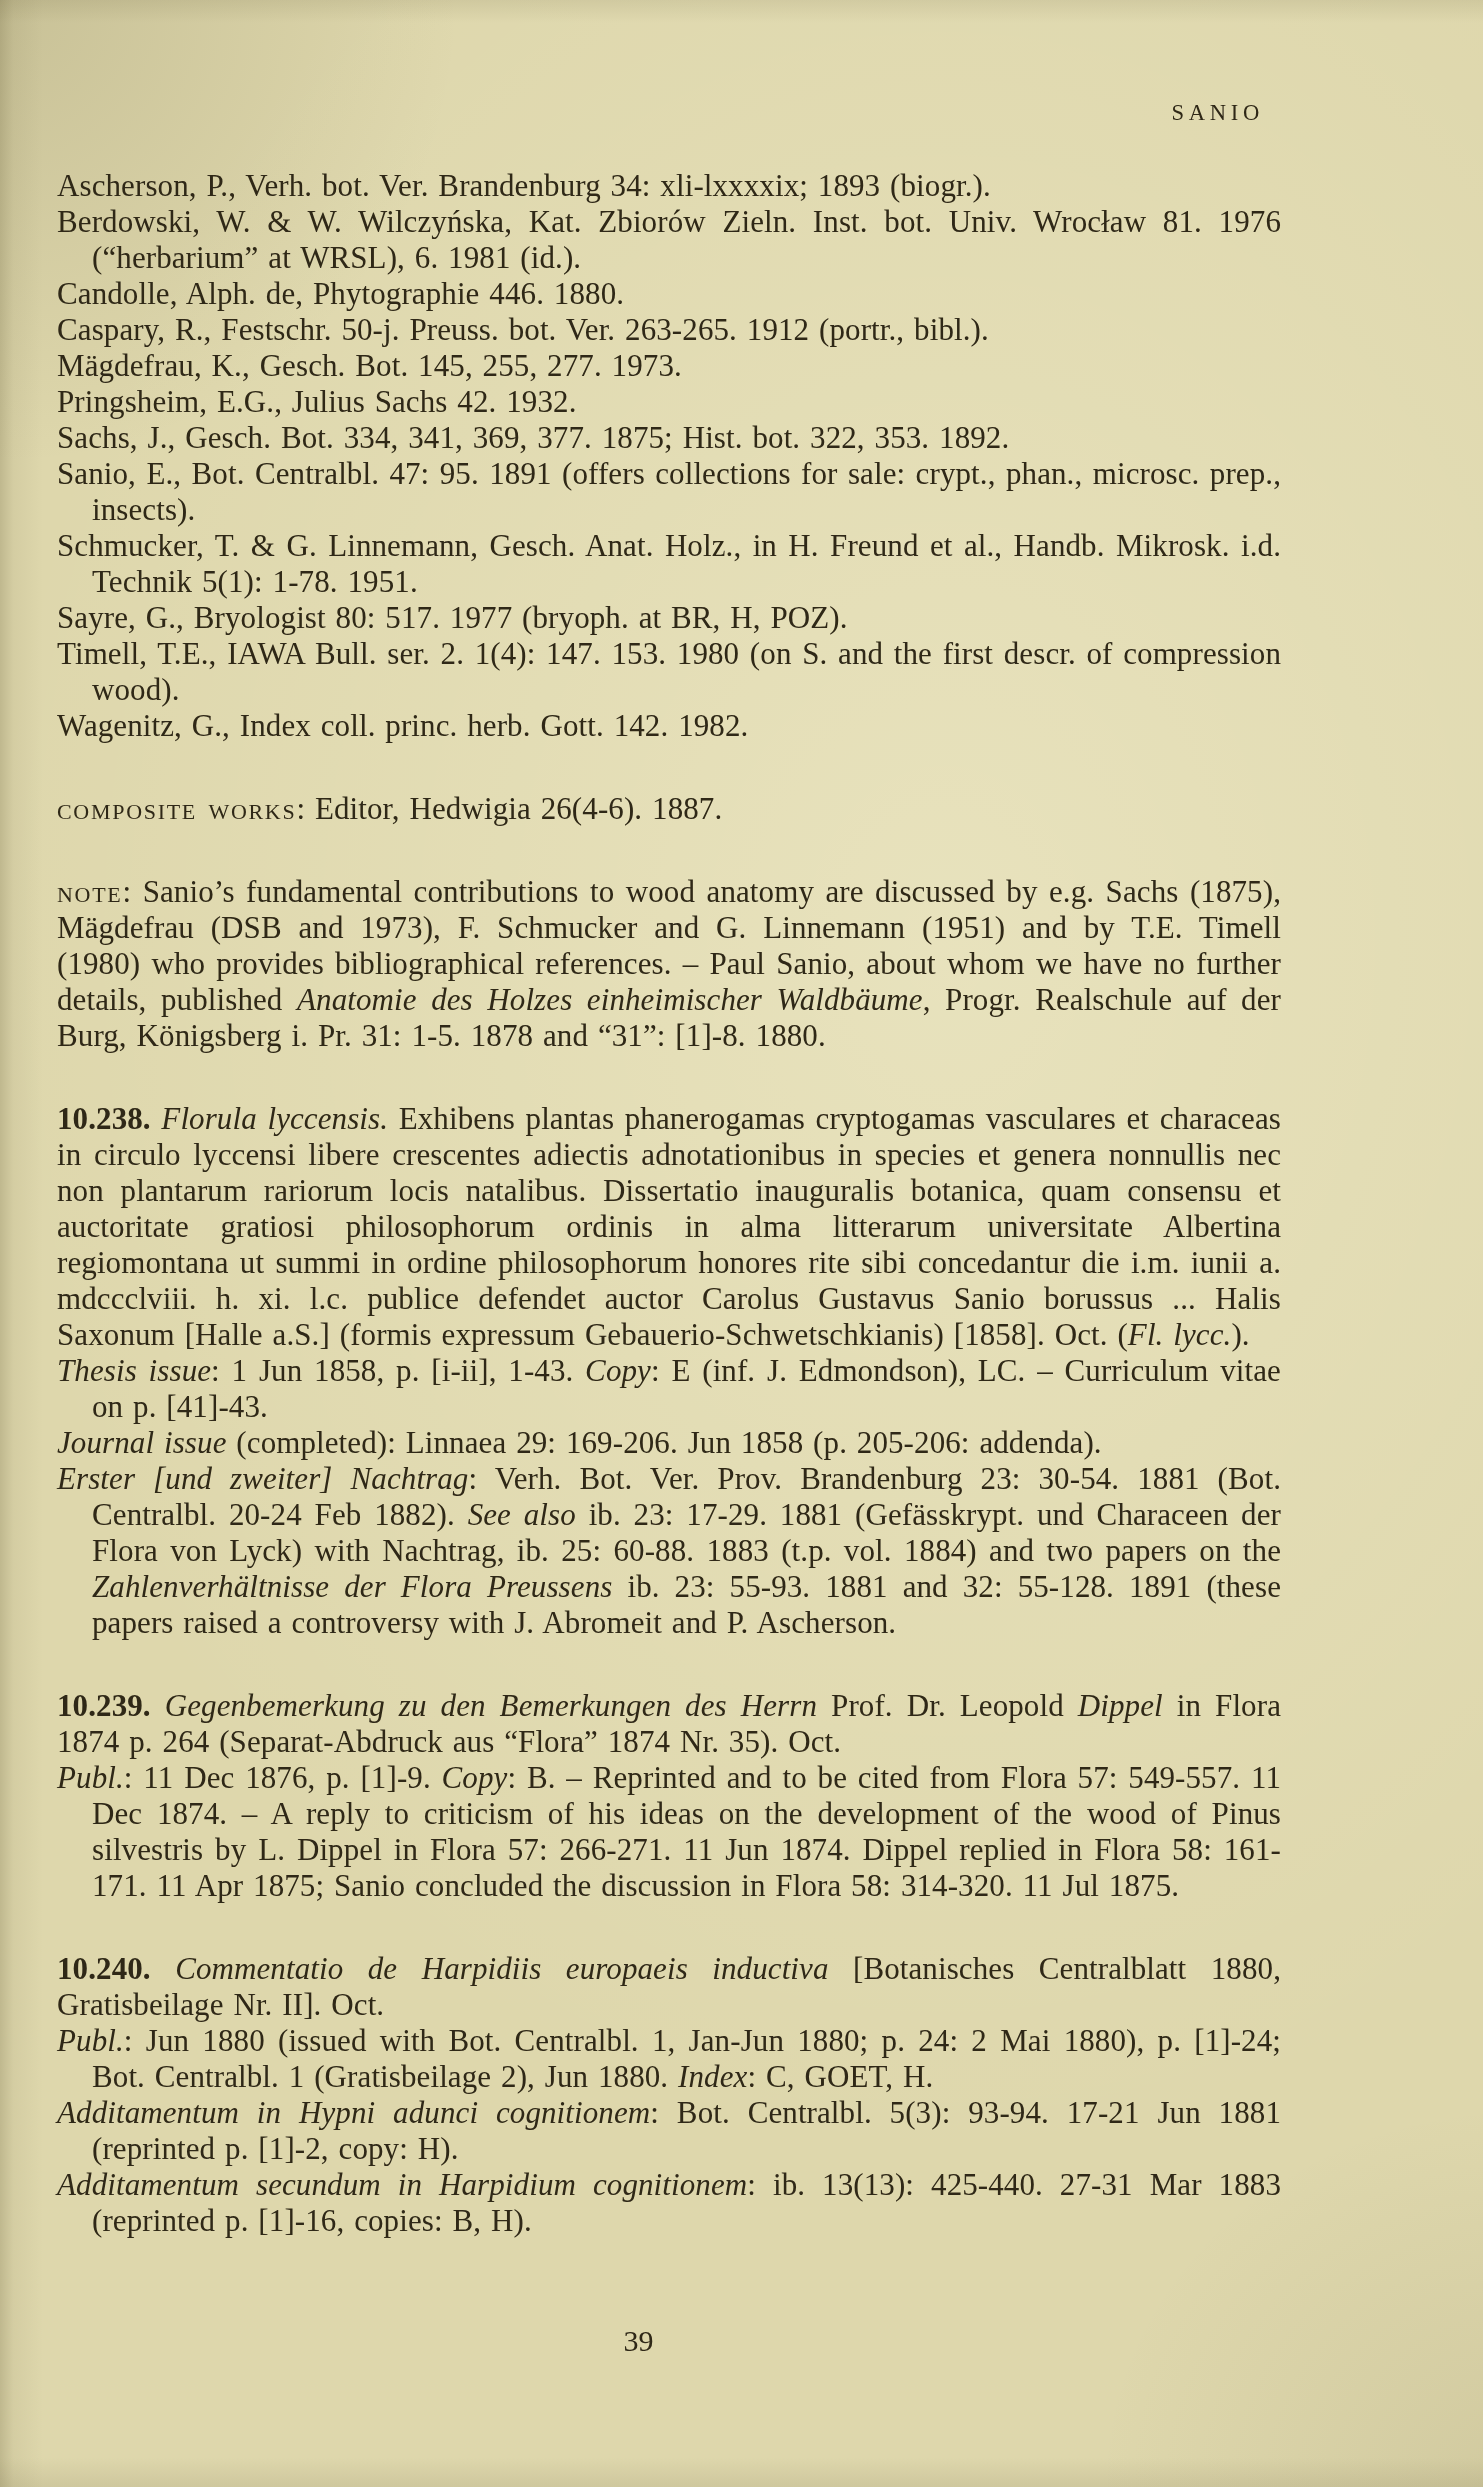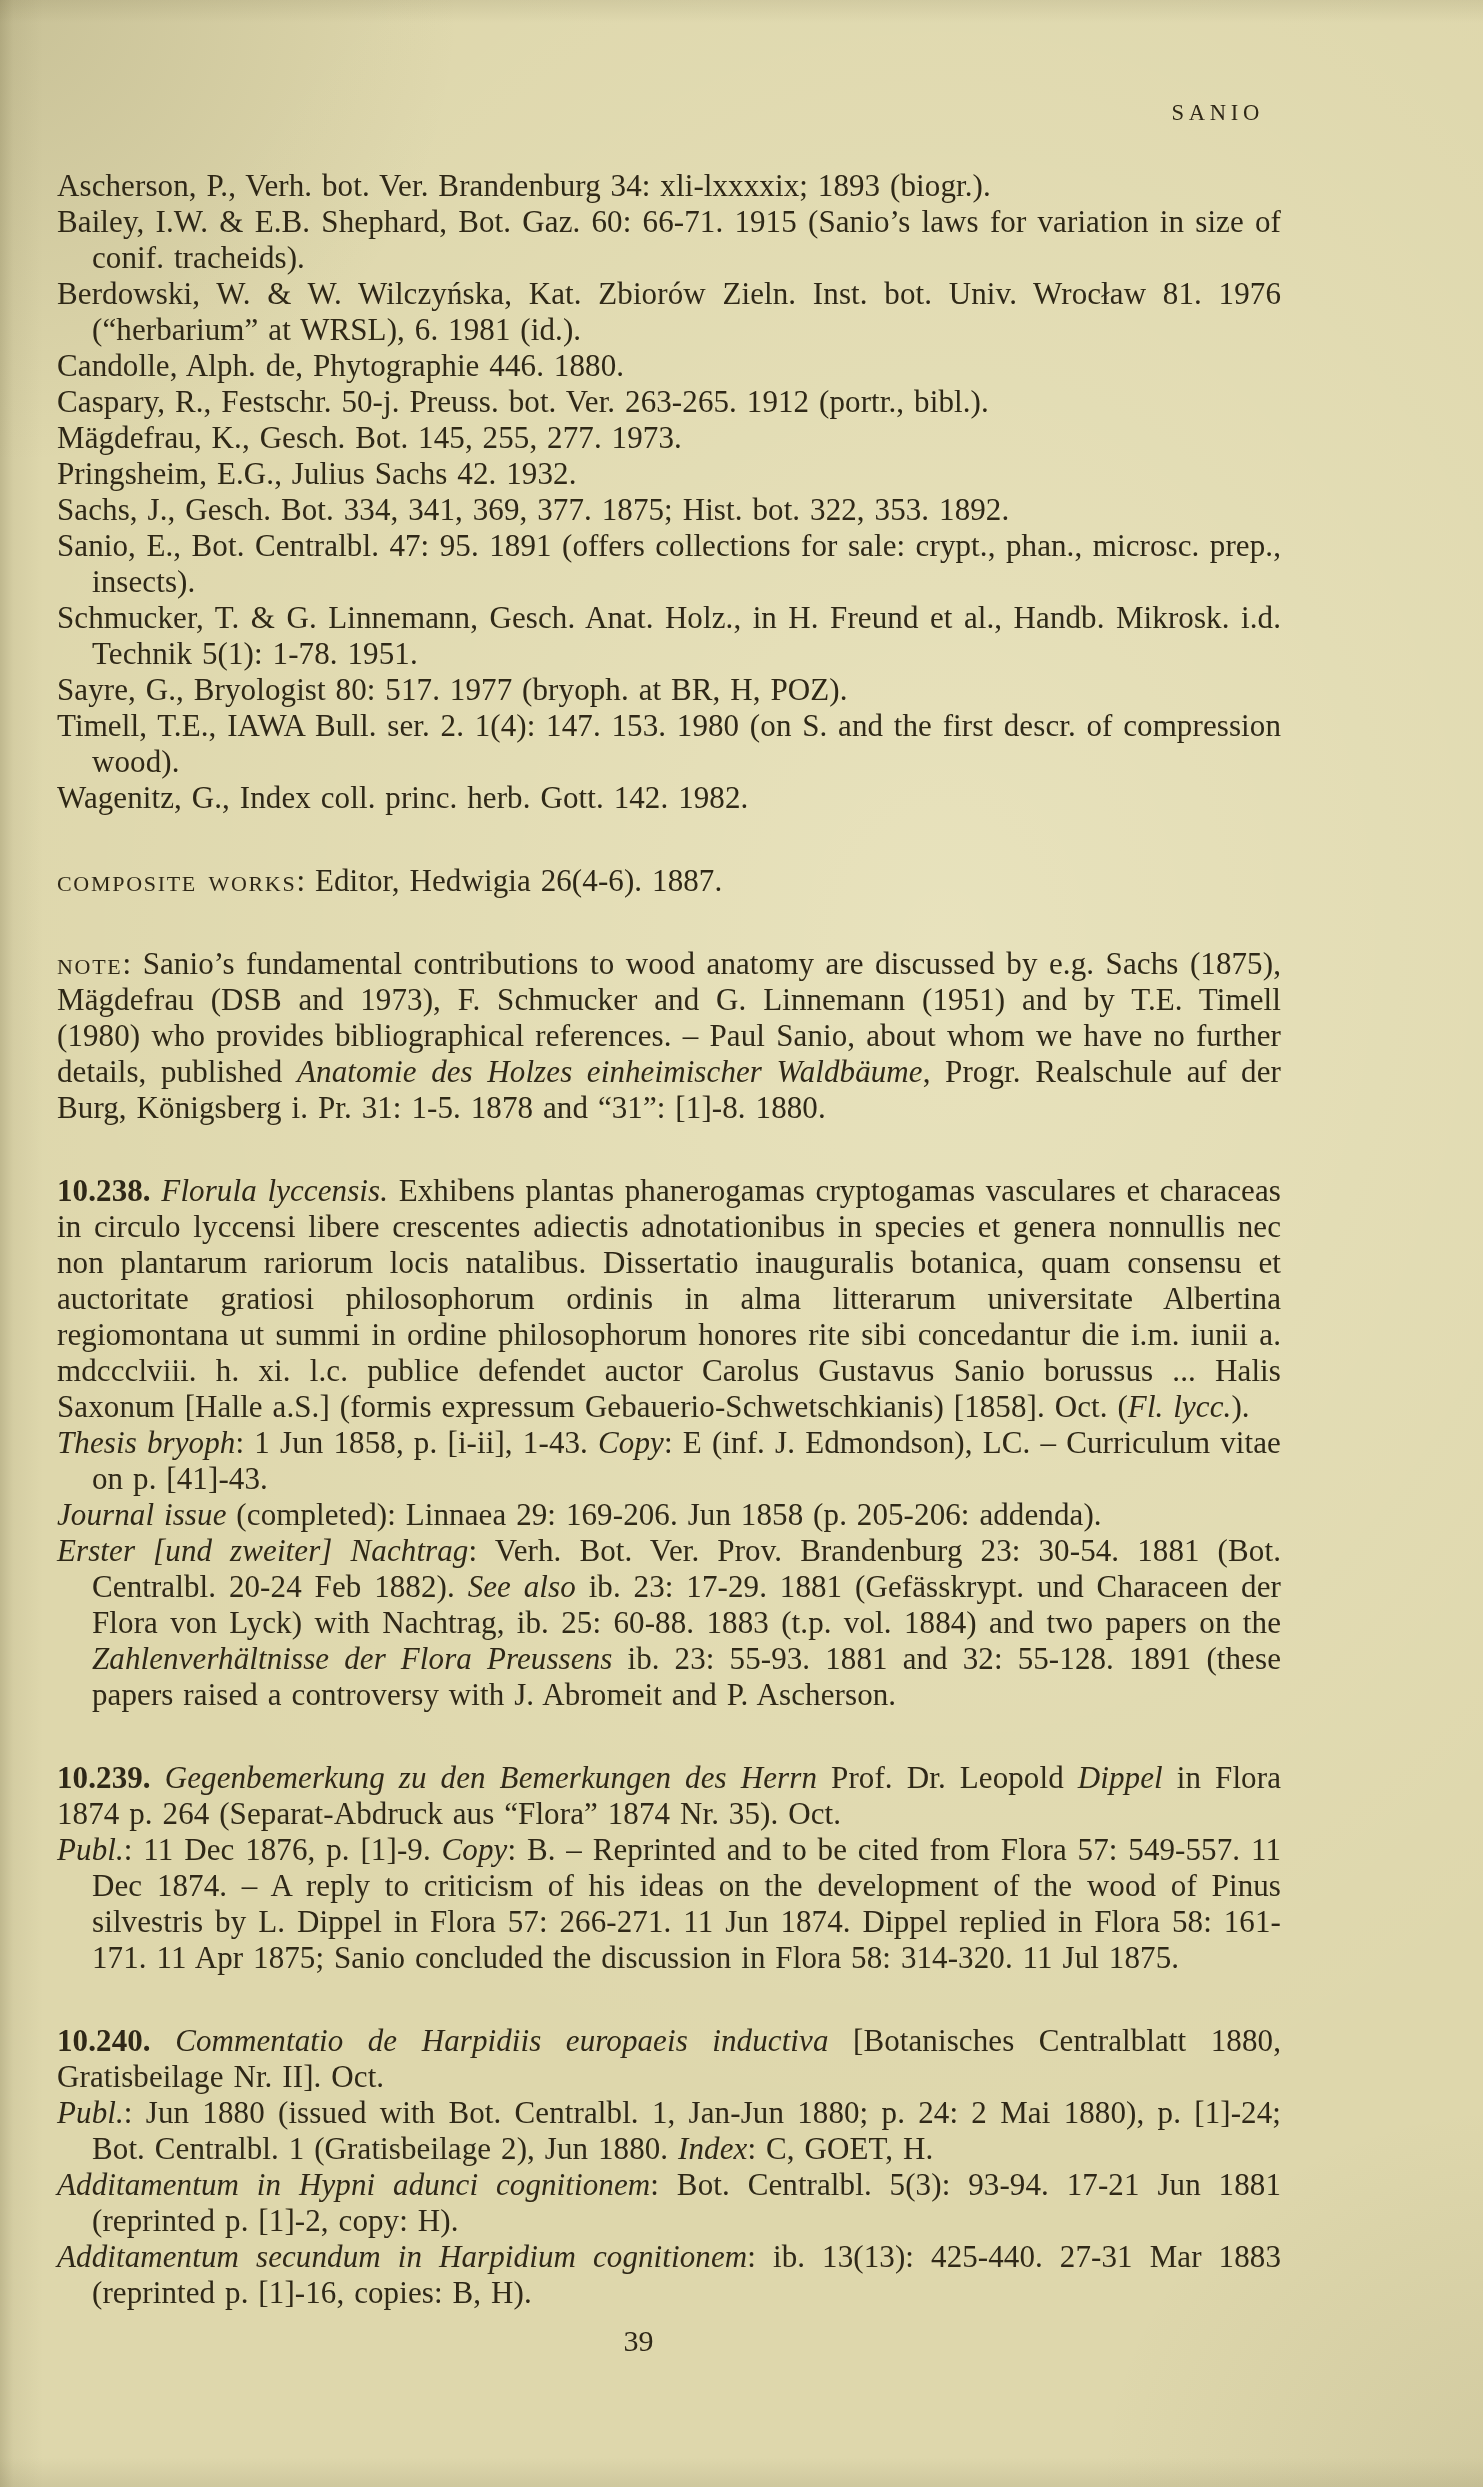--- a/index.html
+++ b/index.html
@@ -70,36 +70,35 @@
   }
 </style>
 </head>
 <body>
 
 <div class="page">
   <div class="running-head">SANIO</div>
 
   <div class="text-block">
       <p class="hang"><span>Ascherson, P., Verh. bot. Ver. Brandenburg 34: xli-lxxxxix; 1893 (biogr.).</span></p>
-      <p class="hang"><span>Bailey, I.W. &amp; E.B. Shephard, Bot. Gaz. 60: 66-71. 1915 (Sanio’s laws for variation in size of conif. tracheids).</span></p>
       <p class="hang"><span>Berdowski, W. &amp; W. Wilczyńska, Kat. Zbiorów Zieln. Inst. bot. Univ. Wrocław 81. 1976 (“herbarium” at WRSL), 6. 1981 (id.).</span></p>
       <p class="hang"><span>Candolle, Alph. de, Phytographie 446. 1880.</span></p>
       <p class="hang"><span>Caspary, R., Festschr. 50-j. Preuss. bot. Ver. 263-265. 1912 (portr., bibl.).</span></p>
       <p class="hang"><span>Mägdefrau, K., Gesch. Bot. 145, 255, 277. 1973.</span></p>
       <p class="hang"><span>Pringsheim, E.G., Julius Sachs 42. 1932.</span></p>
       <p class="hang"><span>Sachs, J., Gesch. Bot. 334, 341, 369, 377. 1875; Hist. bot. 322, 353. 1892.</span></p>
       <p class="hang"><span>Sanio, E., Bot. Centralbl. 47: 95. 1891 (offers collections for sale: crypt., phan., microsc. prep., insects).</span></p>
       <p class="hang"><span>Schmucker, T. &amp; G. Linnemann, Gesch. Anat. Holz., in H. Freund et al., Handb. Mikrosk. i.d. Technik 5(1): 1-78. 1951.</span></p>
       <p class="hang"><span>Sayre, G., Bryologist 80: 517. 1977 (bryoph. at BR, H, POZ).</span></p>
       <p class="hang"><span>Timell, T.E., IAWA Bull. ser. 2. 1(4): 147. 153. 1980 (on S. and the first descr. of compression wood).</span></p>
       <p class="hang"><span>Wagenitz, G., Index coll. princ. herb. Gott. 142. 1982.</span></p>
       <p class="gap"><span class="sc">composite works</span><span>: Editor, Hedwigia 26(4-6). 1887.</span></p>
       <p class="gap"><span class="sc">note</span><span>: Sanio’s fundamental contributions to wood anatomy are discussed by e.g. Sachs (1875), Mägdefrau (DSB and 1973), F. Schmucker and G. Linnemann (1951) and by T.E. Timell (1980) who provides bibliographical references. – Paul Sanio, about whom we have no further details, published </span><span class="i">Anatomie des Holzes einheimischer Waldbäume</span><span>, Progr. Realschule auf der Burg, Königsberg i. Pr. 31: 1-5. 1878 and “31”: [1]-8. 1880.</span></p>
       <p class="gap"><span class="b">10.238.</span><span> </span><span class="i">Florula lyccensis.</span><span> Exhibens plantas phanerogamas cryptogamas vasculares et characeas in circulo lyccensi libere crescentes adiectis adnotationibus in species et genera nonnullis nec non plantarum rariorum locis natalibus. Dissertatio inauguralis botanica, quam consensu et auctoritate gratiosi philosophorum ordinis in alma litterarum universitate Albertina regiomontana ut summi in ordine philosophorum honores rite sibi concedantur die i.m. iunii a. mdccclviii. h. xi. l.c. publice defendet auctor Carolus Gustavus Sanio borussus ... Halis Saxonum [Halle a.S.] (formis expressum Gebauerio-Schwetschkianis) [1858]. Oct. (</span><span class="i">Fl. lycc.</span><span>).</span></p>
-      <p class="hang"><span class="i">Thesis bryoph</span><span>: 1 Jun 1858, p. [i-ii], 1-43. </span><span class="i">Copy</span><span>: E (inf. J. Edmondson), LC. – Curriculum vitae on p. [41]-43.</span></p>
+      <p class="hang"><span class="i">Thesis issue</span><span>: 1 Jun 1858, p. [i-ii], 1-43. </span><span class="i">Copy</span><span>: E (inf. J. Edmondson), LC. – Curriculum vitae on p. [41]-43.</span></p>
       <p class="hang"><span class="i">Journal issue</span><span> (completed): Linnaea 29: 169-206. Jun 1858 (p. 205-206: addenda).</span></p>
       <p class="hang"><span class="i">Erster [und zweiter] Nachtrag</span><span>: Verh. Bot. Ver. Prov. Brandenburg 23: 30-54. 1881 (Bot. Centralbl. 20-24 Feb 1882). </span><span class="i">See also</span><span> ib. 23: 17-29. 1881 (Gefässkrypt. und Characeen der Flora von Lyck) with Nachtrag, ib. 25: 60-88. 1883 (t.p. vol. 1884) and two papers on the </span><span class="i">Zahlenverhältnisse der Flora Preussens</span><span> ib. 23: 55-93. 1881 and 32: 55-128. 1891 (these papers raised a controversy with J. Abromeit and P. Ascherson.</span></p>
       <p class="gap"><span class="b">10.239.</span><span> </span><span class="i">Gegenbemerkung zu den Bemerkungen des Herrn</span><span> Prof. Dr. Leopold </span><span class="i">Dippel</span><span> in Flora 1874 p. 264 (Separat-Abdruck aus “Flora” 1874 Nr. 35). Oct.</span></p>
       <p class="hang"><span class="i">Publ.</span><span>: 11 Dec 1876, p. [1]-9. </span><span class="i">Copy</span><span>: B. – Reprinted and to be cited from Flora 57: 549-557. 11 Dec 1874. – A reply to criticism of his ideas on the development of the wood of Pinus silvestris by L. Dippel in Flora 57: 266-271. 11 Jun 1874. Dippel replied in Flora 58: 161-171. 11 Apr 1875; Sanio concluded the discussion in Flora 58: 314-320. 11 Jul 1875.</span></p>
       <p class="gap"><span class="b">10.240.</span><span> </span><span class="i">Commentatio de Harpidiis europaeis inductiva</span><span> [Botanisches Centralblatt 1880, Gratisbeilage Nr. II]. Oct.</span></p>
       <p class="hang"><span class="i">Publ.</span><span>: Jun 1880 (issued with Bot. Centralbl. 1, Jan-Jun 1880; p. 24: 2 Mai 1880), p. [1]-24; Bot. Centralbl. 1 (Gratisbeilage 2), Jun 1880. </span><span class="i">Index</span><span>: C, GOET, H.</span></p>
       <p class="hang"><span class="i">Additamentum in Hypni adunci cognitionem</span><span>: Bot. Centralbl. 5(3): 93-94. 17-21 Jun 1881 (reprinted p. [1]-2, copy: H).</span></p>
       <p class="hang"><span class="i">Additamentum secundum in Harpidium cognitionem</span><span>: ib. 13(13): 425-440. 27-31 Mar 1883 (reprinted p. [1]-16, copies: B, H).</span></p>
     </div>
 

